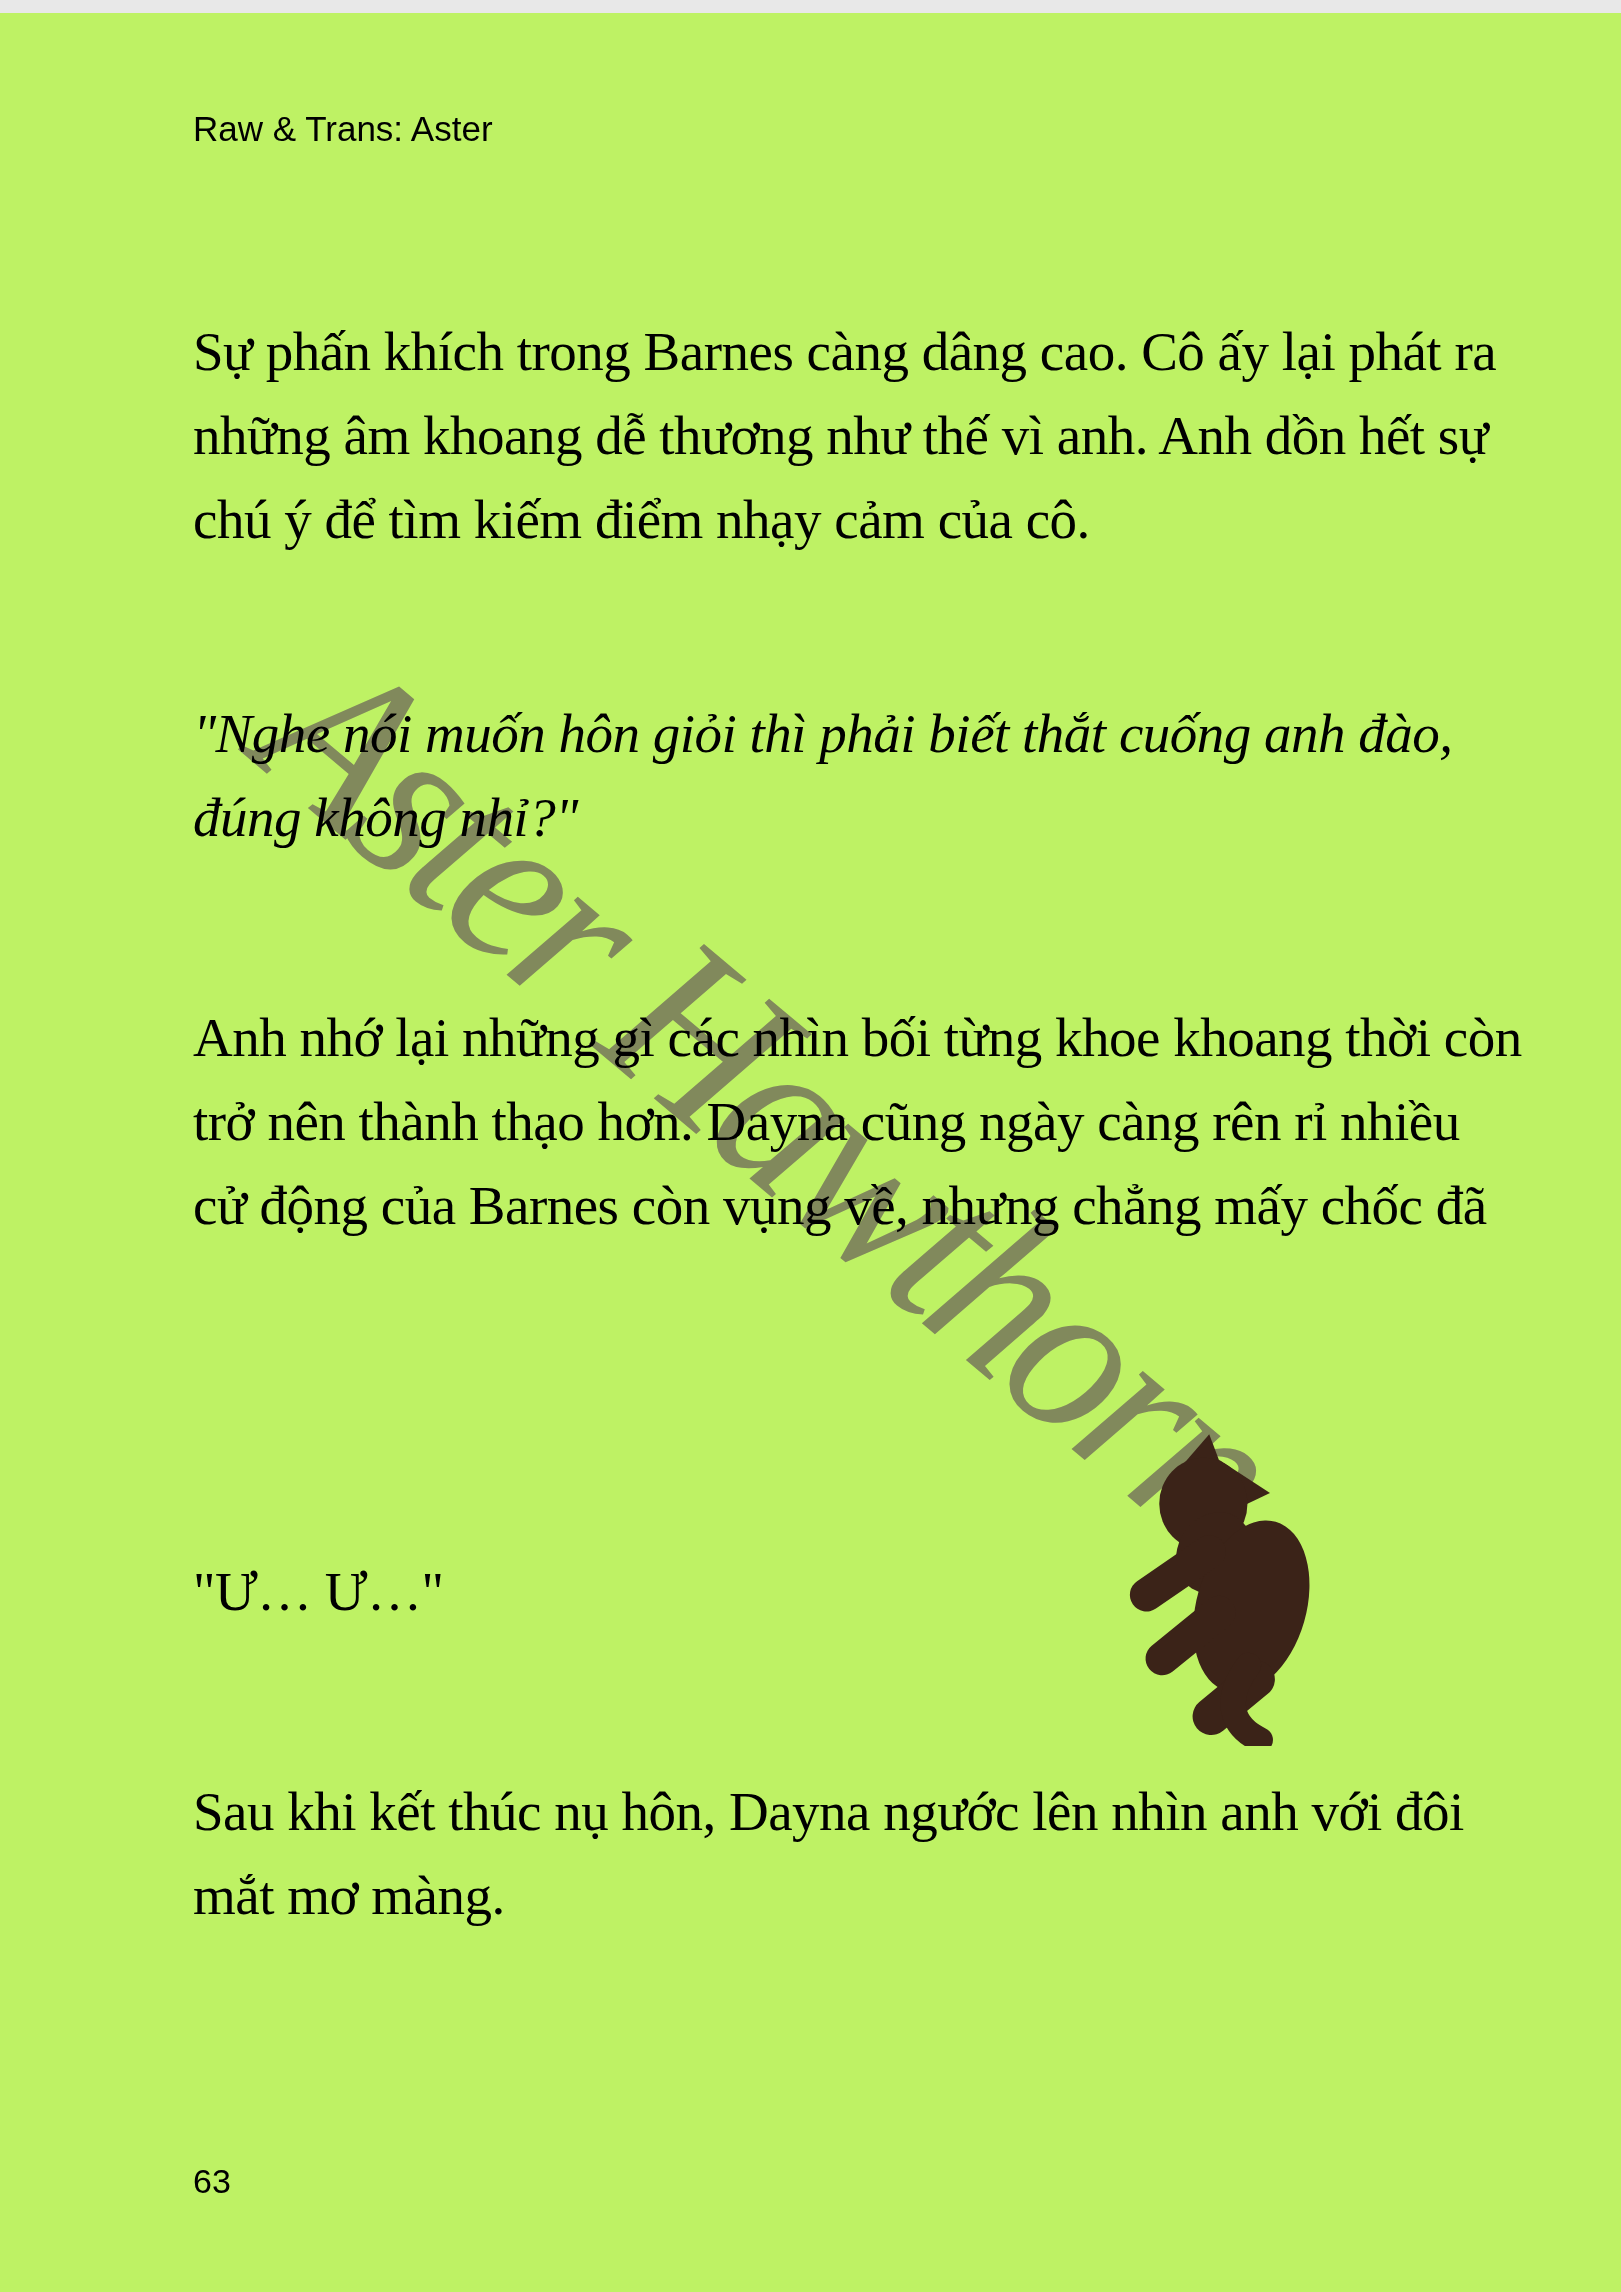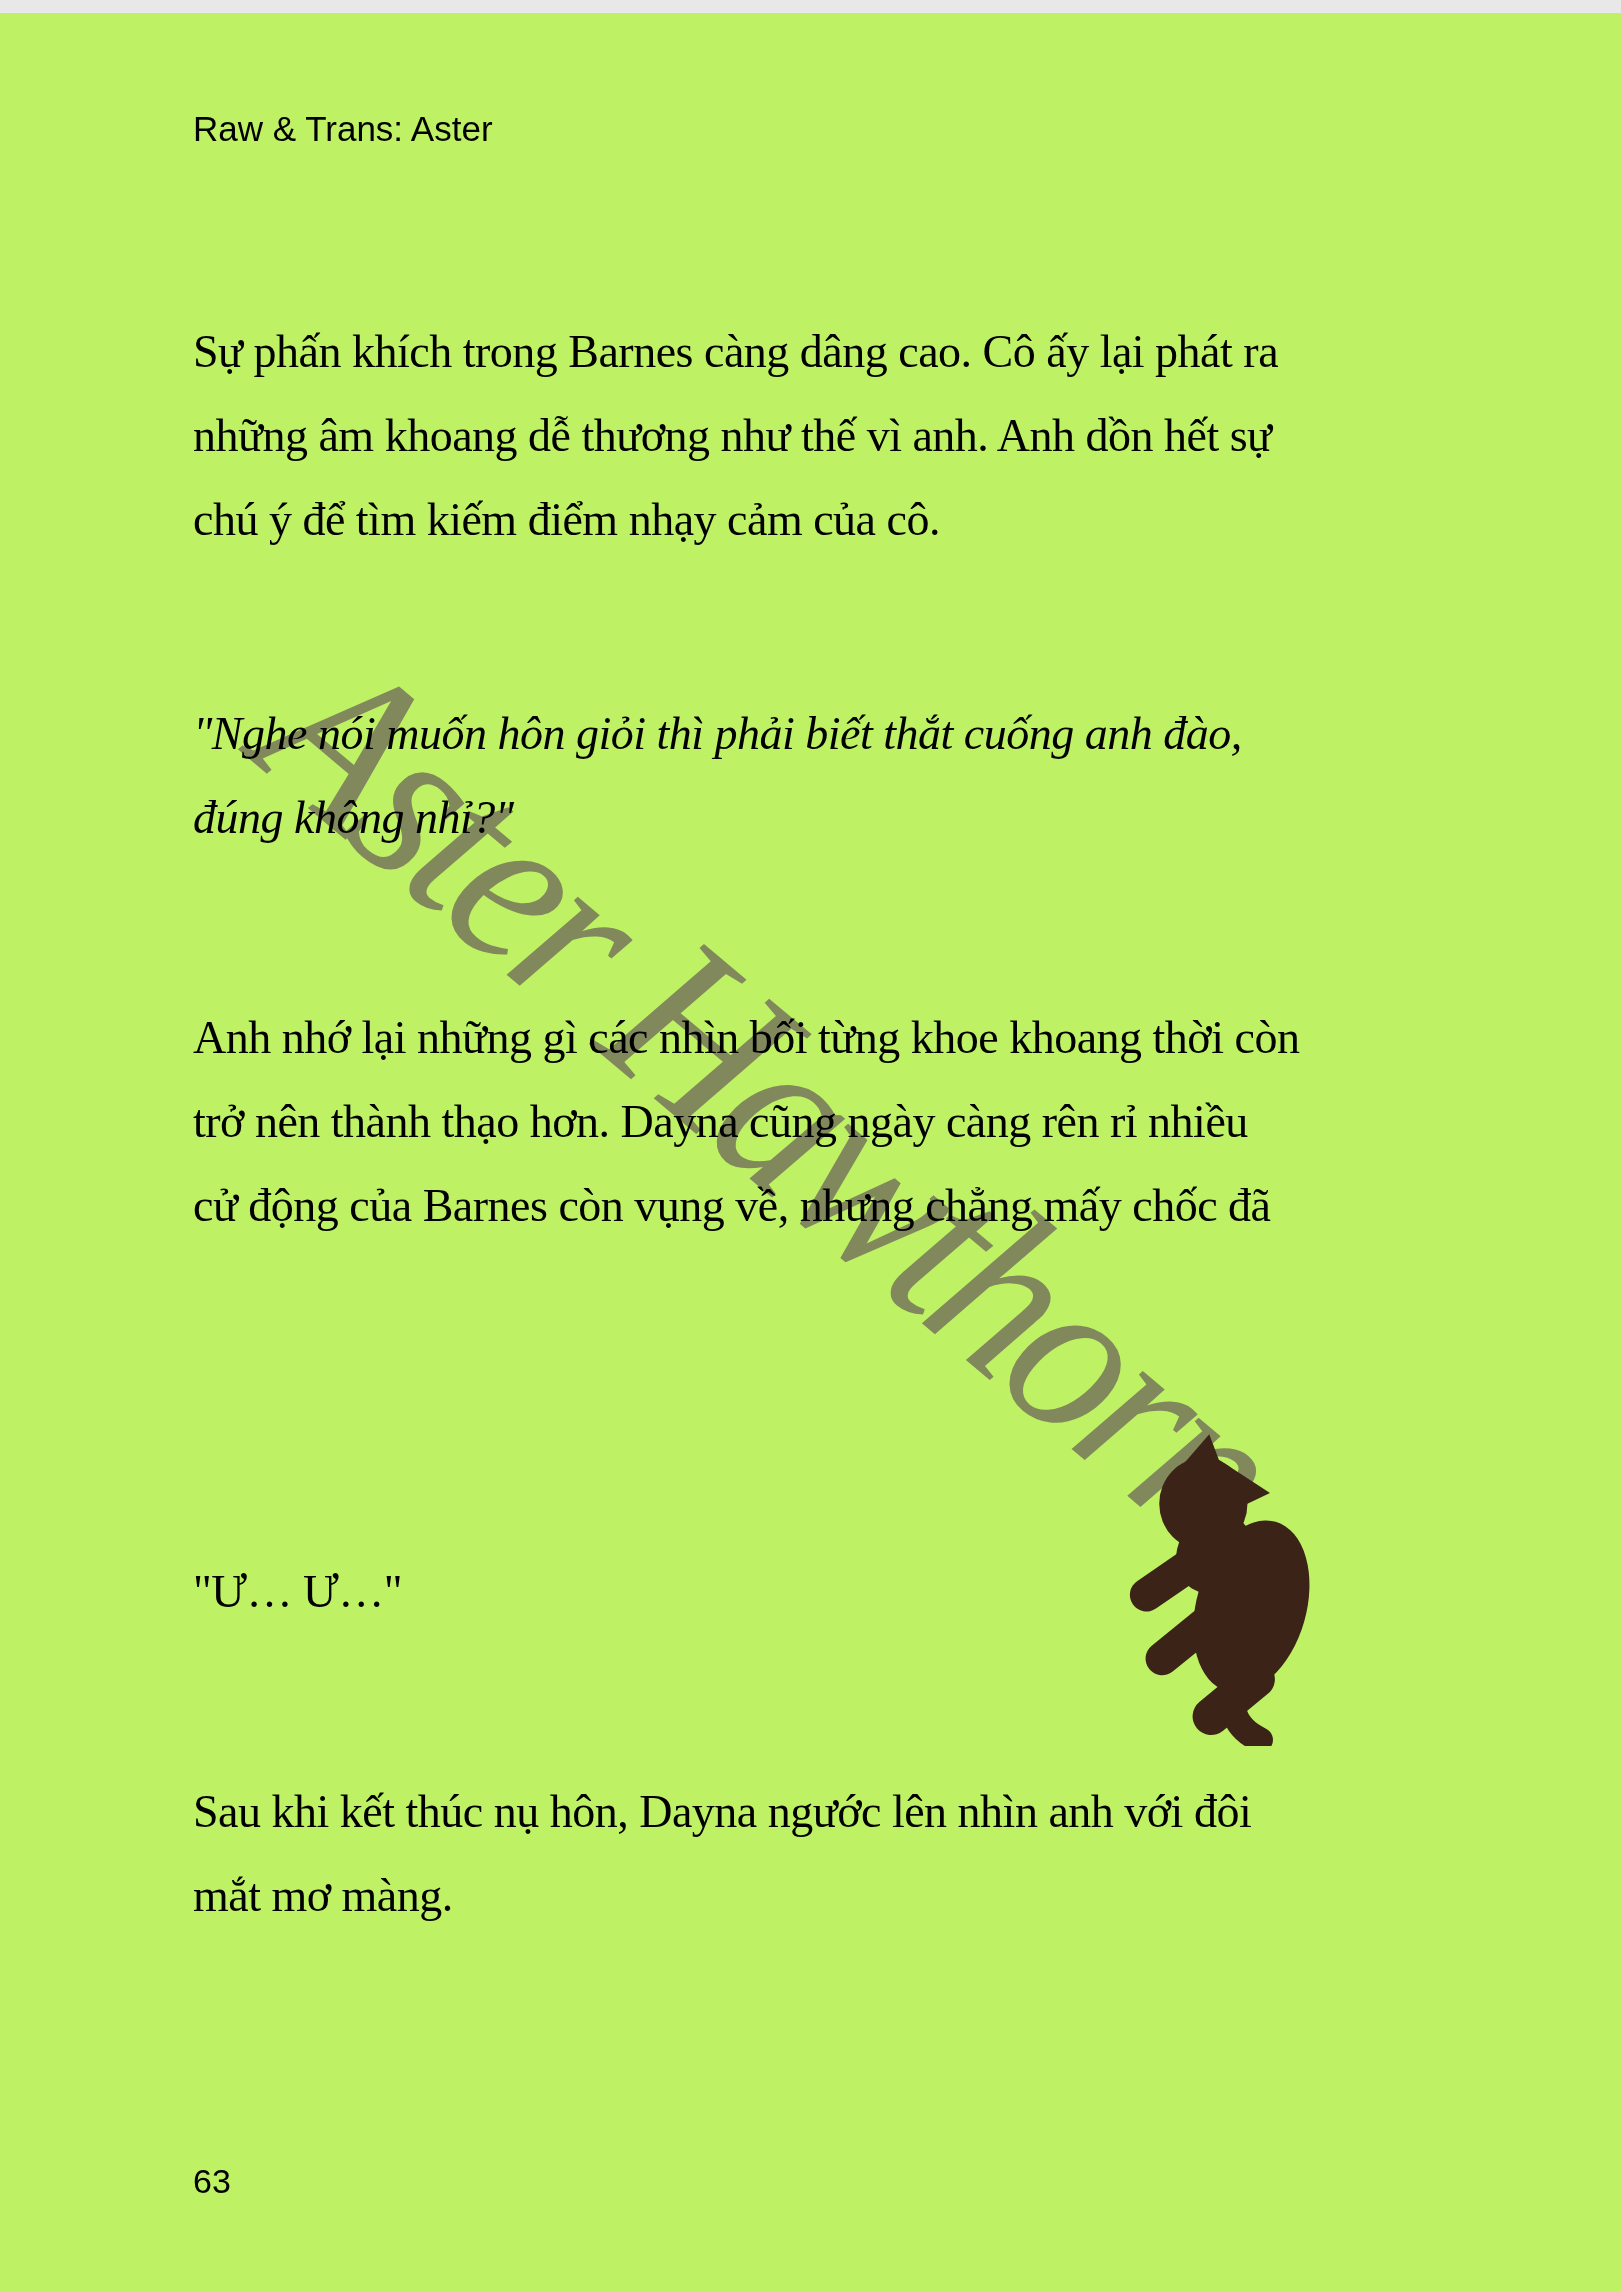--- a/index.html
+++ b/index.html
@@ -30,21 +30,21 @@
     transform:rotate(40deg) scaleX(0.92);
     z-index:0;
     opacity:0.95;
   }
   .textblock{
     position:absolute;left:193px;right:59px;
     z-index:1;
   }
   .line{
     height:84px;line-height:84px;
-    font-size:46px;
+    font-size:55px;
     letter-spacing:-0.5px;
     white-space:nowrap;
   }
   .italic .line{font-style:italic;}
   #para1{top:297px;}
   #quote{top:679px;}
   #para2{top:983px;}
   #excl{top:1537px;}
   #para3{top:1757px;}
   .page-number{

